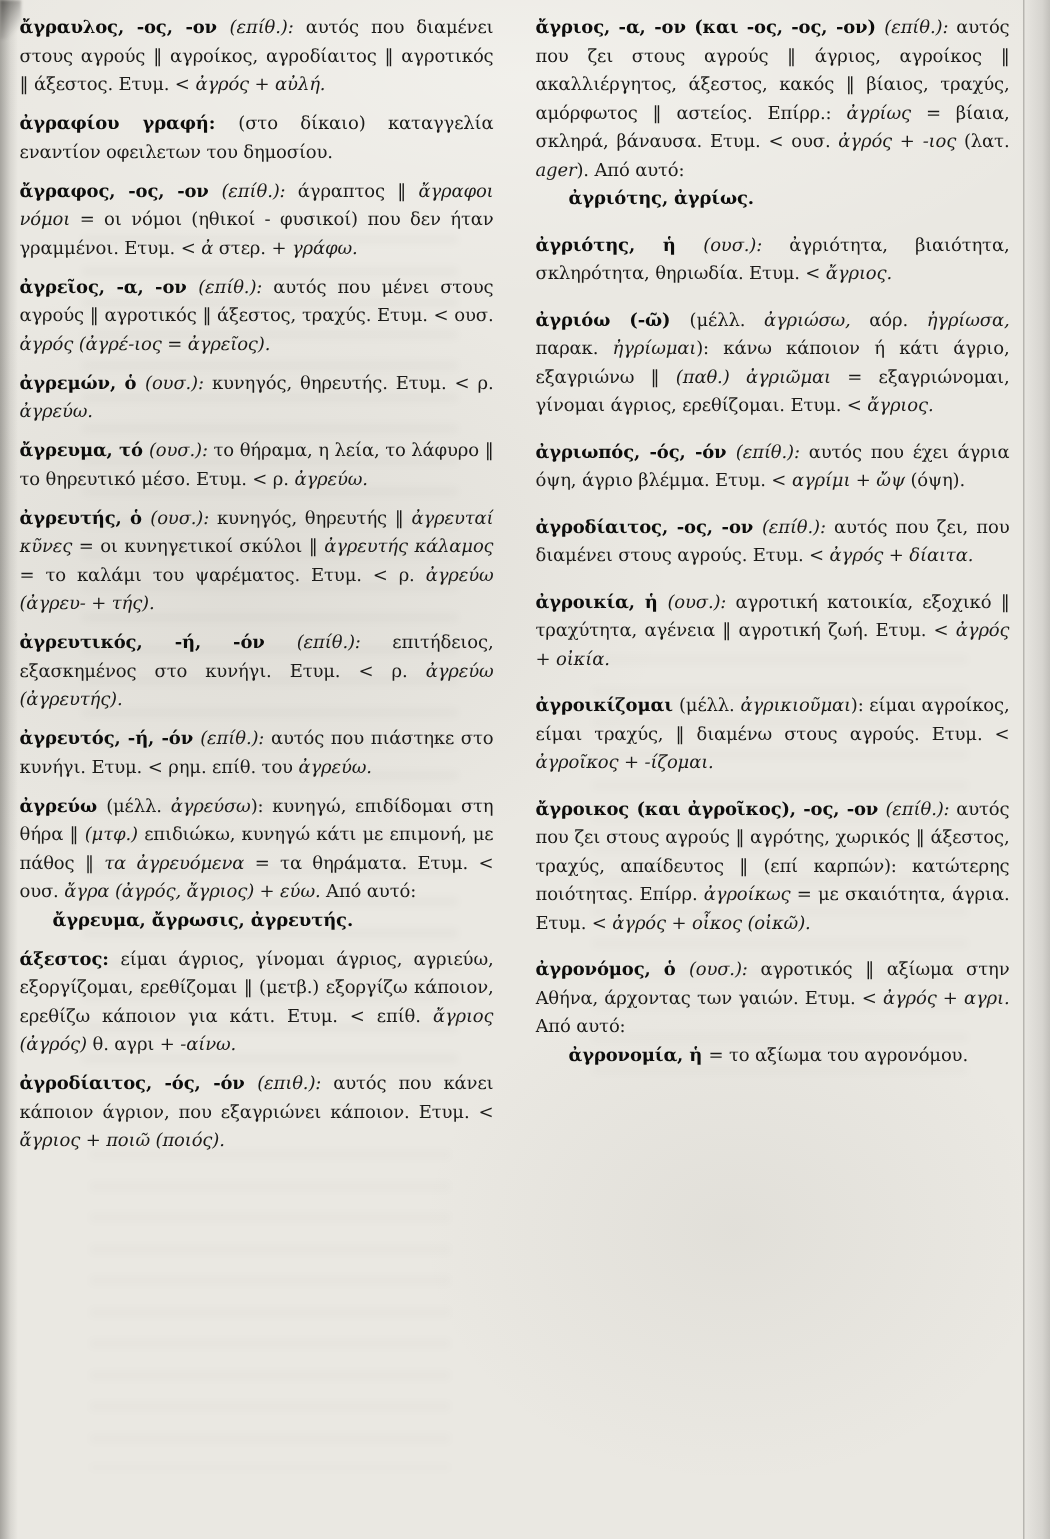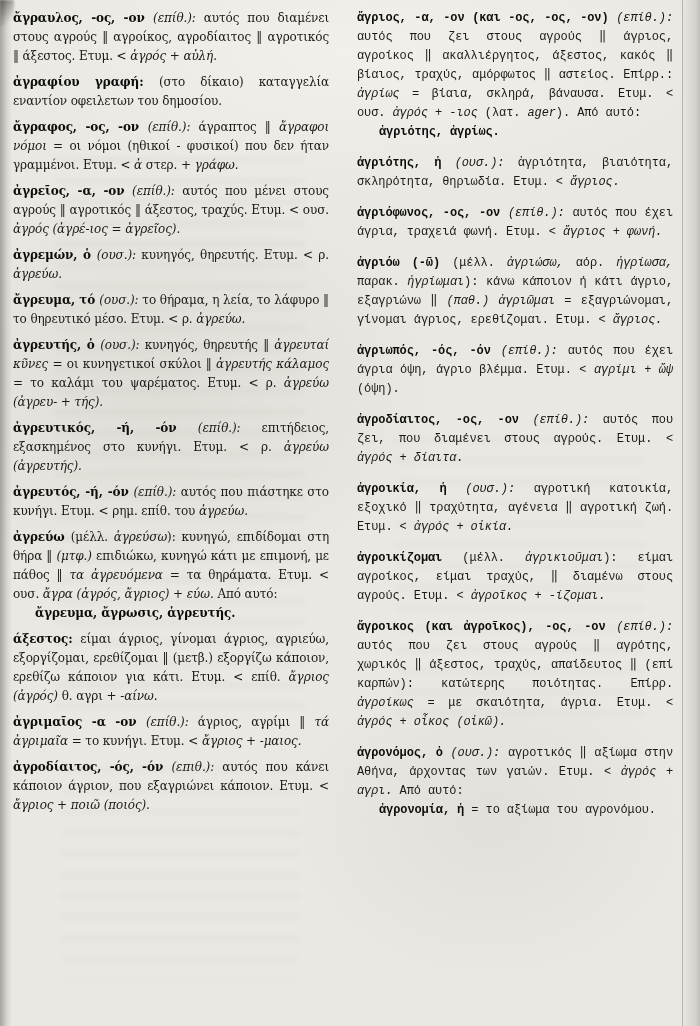--- a/index.html
+++ b/index.html
@@ -52,21 +52,21 @@
   }
   .column { width:326px; overflow:hidden; }
   .entry {
     text-align:justify;
     font-size:12px;
     line-height:19px;
     color:var(--ink, #1b1a18);
     margin:0 0 7px 0;
     letter-spacing:-0.1px;
   }
-  .col-right .entry { margin-bottom:12px;font-family:Liberation Mono, monospace; }
+  .col-right .entry { margin-bottom:12px; }
   .seg-b  { font-weight:bold; color:#0d0d0c; }
   .seg-i  { font-style:italic; }
   .indent { display:inline-block; width:22px; }
 </style>
 </head>
 <body>
 
 <div class="scan">
   <div class="ghost g1"></div>
   <div class="ghost g2"></div>
@@ -78,27 +78,25 @@
         <div class="entry"><span class="seg-b">ἀγραφίου γραφή: </span><span class="seg-n">(στο δίκαιο) καταγγελία εναντίον οφειλετων του δημοσίου.</span></div>
         <div class="entry"><span class="seg-b">ἄγραφος, -ος, -ον </span><span class="seg-i">(επίθ.): </span><span class="seg-n">άγραπτος ‖ </span><span class="seg-i">ἄγραφοι νόμοι </span><span class="seg-n">= οι νόμοι (ηθικοί - φυσικοί) που δεν ήταν γραμμένοι. Ετυμ. &lt; </span><span class="seg-i">ἀ </span><span class="seg-n">στερ. + </span><span class="seg-i">γράφω.</span></div>
         <div class="entry"><span class="seg-b">ἀγρεῖος, -α, -ον </span><span class="seg-i">(επίθ.): </span><span class="seg-n">αυτός που μένει στους αγρούς ‖ αγροτικός ‖ άξεστος, τραχύς. Ετυμ. &lt; ουσ. </span><span class="seg-i">ἀγρός (ἀγρέ-ιος = ἀγρεῖος).</span></div>
         <div class="entry"><span class="seg-b">ἀγρεμών, ὁ </span><span class="seg-i">(ουσ.): </span><span class="seg-n">κυνηγός, θηρευτής. Ετυμ. &lt; ρ. </span><span class="seg-i">ἀγρεύω.</span></div>
         <div class="entry"><span class="seg-b">ἄγρευμα, τό </span><span class="seg-i">(ουσ.): </span><span class="seg-n">το θήραμα, η λεία, το λάφυρο ‖ το θηρευτικό μέσο. Ετυμ. &lt; ρ. </span><span class="seg-i">ἀγρεύω.</span></div>
         <div class="entry"><span class="seg-b">ἀγρευτής, ὁ </span><span class="seg-i">(ουσ.): </span><span class="seg-n">κυνηγός, θηρευτής ‖ </span><span class="seg-i">ἀγρευταί κῦνες </span><span class="seg-n">= οι κυνηγετικοί σκύλοι ‖ </span><span class="seg-i">ἀγρευτής κάλαμος </span><span class="seg-n">= το καλάμι του ψαρέματος. Ετυμ. &lt; ρ. </span><span class="seg-i">ἀγρεύω (ἀγρευ- + τής).</span></div>
         <div class="entry"><span class="seg-b">ἀγρευτικός, -ή, -όν </span><span class="seg-i">(επίθ.): </span><span class="seg-n">επιτήδειος, εξασκημένος στο κυνήγι. Ετυμ. &lt; ρ. </span><span class="seg-i">ἀγρεύω (ἀγρευτής).</span></div>
         <div class="entry"><span class="seg-b">ἀγρευτός, -ή, -όν </span><span class="seg-i">(επίθ.): </span><span class="seg-n">αυτός που πιάστηκε στο κυνήγι. Ετυμ. &lt; ρημ. επίθ. του </span><span class="seg-i">ἀγρεύω.</span></div>
         <div class="entry"><span class="seg-b">ἀγρεύω </span><span class="seg-n">(μέλλ. </span><span class="seg-i">ἀγρεύσω</span><span class="seg-n">): κυνηγώ, επιδίδομαι στη θήρα ‖ </span><span class="seg-i">(μτφ.) </span><span class="seg-n">επιδιώκω, κυνηγώ κάτι με επιμονή, με πάθος ‖ </span><span class="seg-i">τα ἀγρευόμενα </span><span class="seg-n">= τα θηράματα. Ετυμ. &lt; ουσ. </span><span class="seg-i">ἄγρα (ἀγρός, ἄγριος) + εύω. </span><span class="seg-n">Από αυτό:</span><br><span class="indent"></span><span class="seg-b">ἄγρευμα, ἄγρωσις, ἀγρευτής.</span></div>
         <div class="entry"><span class="seg-b">άξεστος: </span><span class="seg-n">είμαι άγριος, γίνομαι άγριος, αγριεύω, εξοργίζομαι, ερεθίζομαι ‖ (μετβ.) εξοργίζω κάποιον, ερεθίζω κάποιον για κάτι. Ετυμ. &lt; επίθ. </span><span class="seg-i">ἄγριος (ἀγρός) </span><span class="seg-n">θ. αγρι + </span><span class="seg-i">-αίνω.</span></div>
-        <div class="entry"><span class="seg-b">ἀγριμαῖος -α -ον </span><span class="seg-i">(επίθ.): </span><span class="seg-n">άγριος, αγρίμι ‖ </span><span class="seg-i">τά ἀγριμαῖα </span><span class="seg-n">= το κυνήγι. Ετυμ. &lt; </span><span class="seg-i">ἄγριος + -μαιος.</span></div>
         <div class="entry"><span class="seg-b">ἀγροδίαιτος, -ός, -όν </span><span class="seg-i">(επιθ.): </span><span class="seg-n">αυτός που κάνει κάποιον άγριον, που εξαγριώνει κάποιον. Ετυμ. &lt; </span><span class="seg-i">ἄγριος + ποιῶ (ποιός).</span></div>
       </div>
     <div class="column col-right" id="col-right">
         <div class="entry"><span class="seg-b">ἄγριος, -α, -ον (και -ος, -ος, -ον) </span><span class="seg-i">(επίθ.): </span><span class="seg-n">αυτός που ζει στους αγρούς ‖ άγριος, αγροίκος ‖ ακαλλιέργητος, άξεστος, κακός ‖ βίαιος, τραχύς, αμόρφωτος ‖ αστείος. Επίρρ.: </span><span class="seg-i">ἀγρίως </span><span class="seg-n">= βίαια, σκληρά, βάναυσα. Ετυμ. &lt; ουσ. </span><span class="seg-i">ἀγρός + -ιος </span><span class="seg-n">(λατ. </span><span class="seg-i">ager</span><span class="seg-n">). Από αυτό:</span><br><span class="indent"></span><span class="seg-b">ἀγριότης, ἀγρίως.</span></div>
         <div class="entry"><span class="seg-b">ἀγριότης, ἡ </span><span class="seg-i">(ουσ.): </span><span class="seg-n">ἀγριότητα, βιαιότητα, σκληρότητα, θηριωδία. Ετυμ. &lt; </span><span class="seg-i">ἄγριος.</span></div>
-        <div class="entry"><span class="seg-b">ἀγριόφωνος, -ος, -ον </span><span class="seg-i">(επίθ.): </span><span class="seg-n">αυτός που έχει άγρια, τραχειά φωνή. Ετυμ. &lt; </span><span class="seg-i">ἄγριος + φωνή.</span></div>
         <div class="entry"><span class="seg-b">ἀγριόω (-ῶ) </span><span class="seg-n">(μέλλ. </span><span class="seg-i">ἀγριώσω, </span><span class="seg-n">αόρ. </span><span class="seg-i">ἠγρίωσα, </span><span class="seg-n">παρακ. </span><span class="seg-i">ἠγρίωμαι</span><span class="seg-n">): κάνω κάποιον ή κάτι άγριο, εξαγριώνω ‖ </span><span class="seg-i">(παθ.) ἀγριῶμαι </span><span class="seg-n">= εξαγριώνομαι, γίνομαι άγριος, ερεθίζομαι. Ετυμ. &lt; </span><span class="seg-i">ἄγριος.</span></div>
         <div class="entry"><span class="seg-b">ἀγριωπός, -ός, -όν </span><span class="seg-i">(επίθ.): </span><span class="seg-n">αυτός που έχει άγρια όψη, άγριο βλέμμα. Ετυμ. &lt; </span><span class="seg-i">αγρίμι + ὤψ </span><span class="seg-n">(όψη).</span></div>
         <div class="entry"><span class="seg-b">ἀγροδίαιτος, -ος, -ον </span><span class="seg-i">(επίθ.): </span><span class="seg-n">αυτός που ζει, που διαμένει στους αγρούς. Ετυμ. &lt; </span><span class="seg-i">ἀγρός + δίαιτα.</span></div>
         <div class="entry"><span class="seg-b">ἀγροικία, ἡ </span><span class="seg-i">(ουσ.): </span><span class="seg-n">αγροτική κατοικία, εξοχικό ‖ τραχύτητα, αγένεια ‖ αγροτική ζωή. Ετυμ. &lt; </span><span class="seg-i">ἀγρός + οἰκία.</span></div>
         <div class="entry"><span class="seg-b">ἀγροικίζομαι </span><span class="seg-n">(μέλλ. </span><span class="seg-i">ἀγρικιοῦμαι</span><span class="seg-n">): είμαι αγροίκος, είμαι τραχύς, ‖ διαμένω στους αγρούς. Ετυμ. &lt; </span><span class="seg-i">ἀγροῖκος + -ίζομαι.</span></div>
         <div class="entry"><span class="seg-b">ἄγροικος (και ἀγροῖκος), -ος, -ον </span><span class="seg-i">(επίθ.): </span><span class="seg-n">αυτός που ζει στους αγρούς ‖ αγρότης, χωρικός ‖ άξεστος, τραχύς, απαίδευτος ‖ (επί καρπών): κατώτερης ποιότητας. Επίρρ. </span><span class="seg-i">ἀγροίκως </span><span class="seg-n">= με σκαιότητα, άγρια. Ετυμ. &lt; </span><span class="seg-i">ἀγρός + οἶκος (οἰκῶ).</span></div>
         <div class="entry"><span class="seg-b">ἀγρονόμος, ὁ </span><span class="seg-i">(ουσ.): </span><span class="seg-n">αγροτικός ‖ αξίωμα στην Αθήνα, άρχοντας των γαιών. Ετυμ. &lt; </span><span class="seg-i">ἀγρός + αγρι. </span><span class="seg-n">Από αυτό:</span><br><span class="indent"></span><span class="seg-b">ἀγρονομία, ἡ </span><span class="seg-n">= το αξίωμα του αγρονόμου.</span></div>
       </div>
   </div>
 

